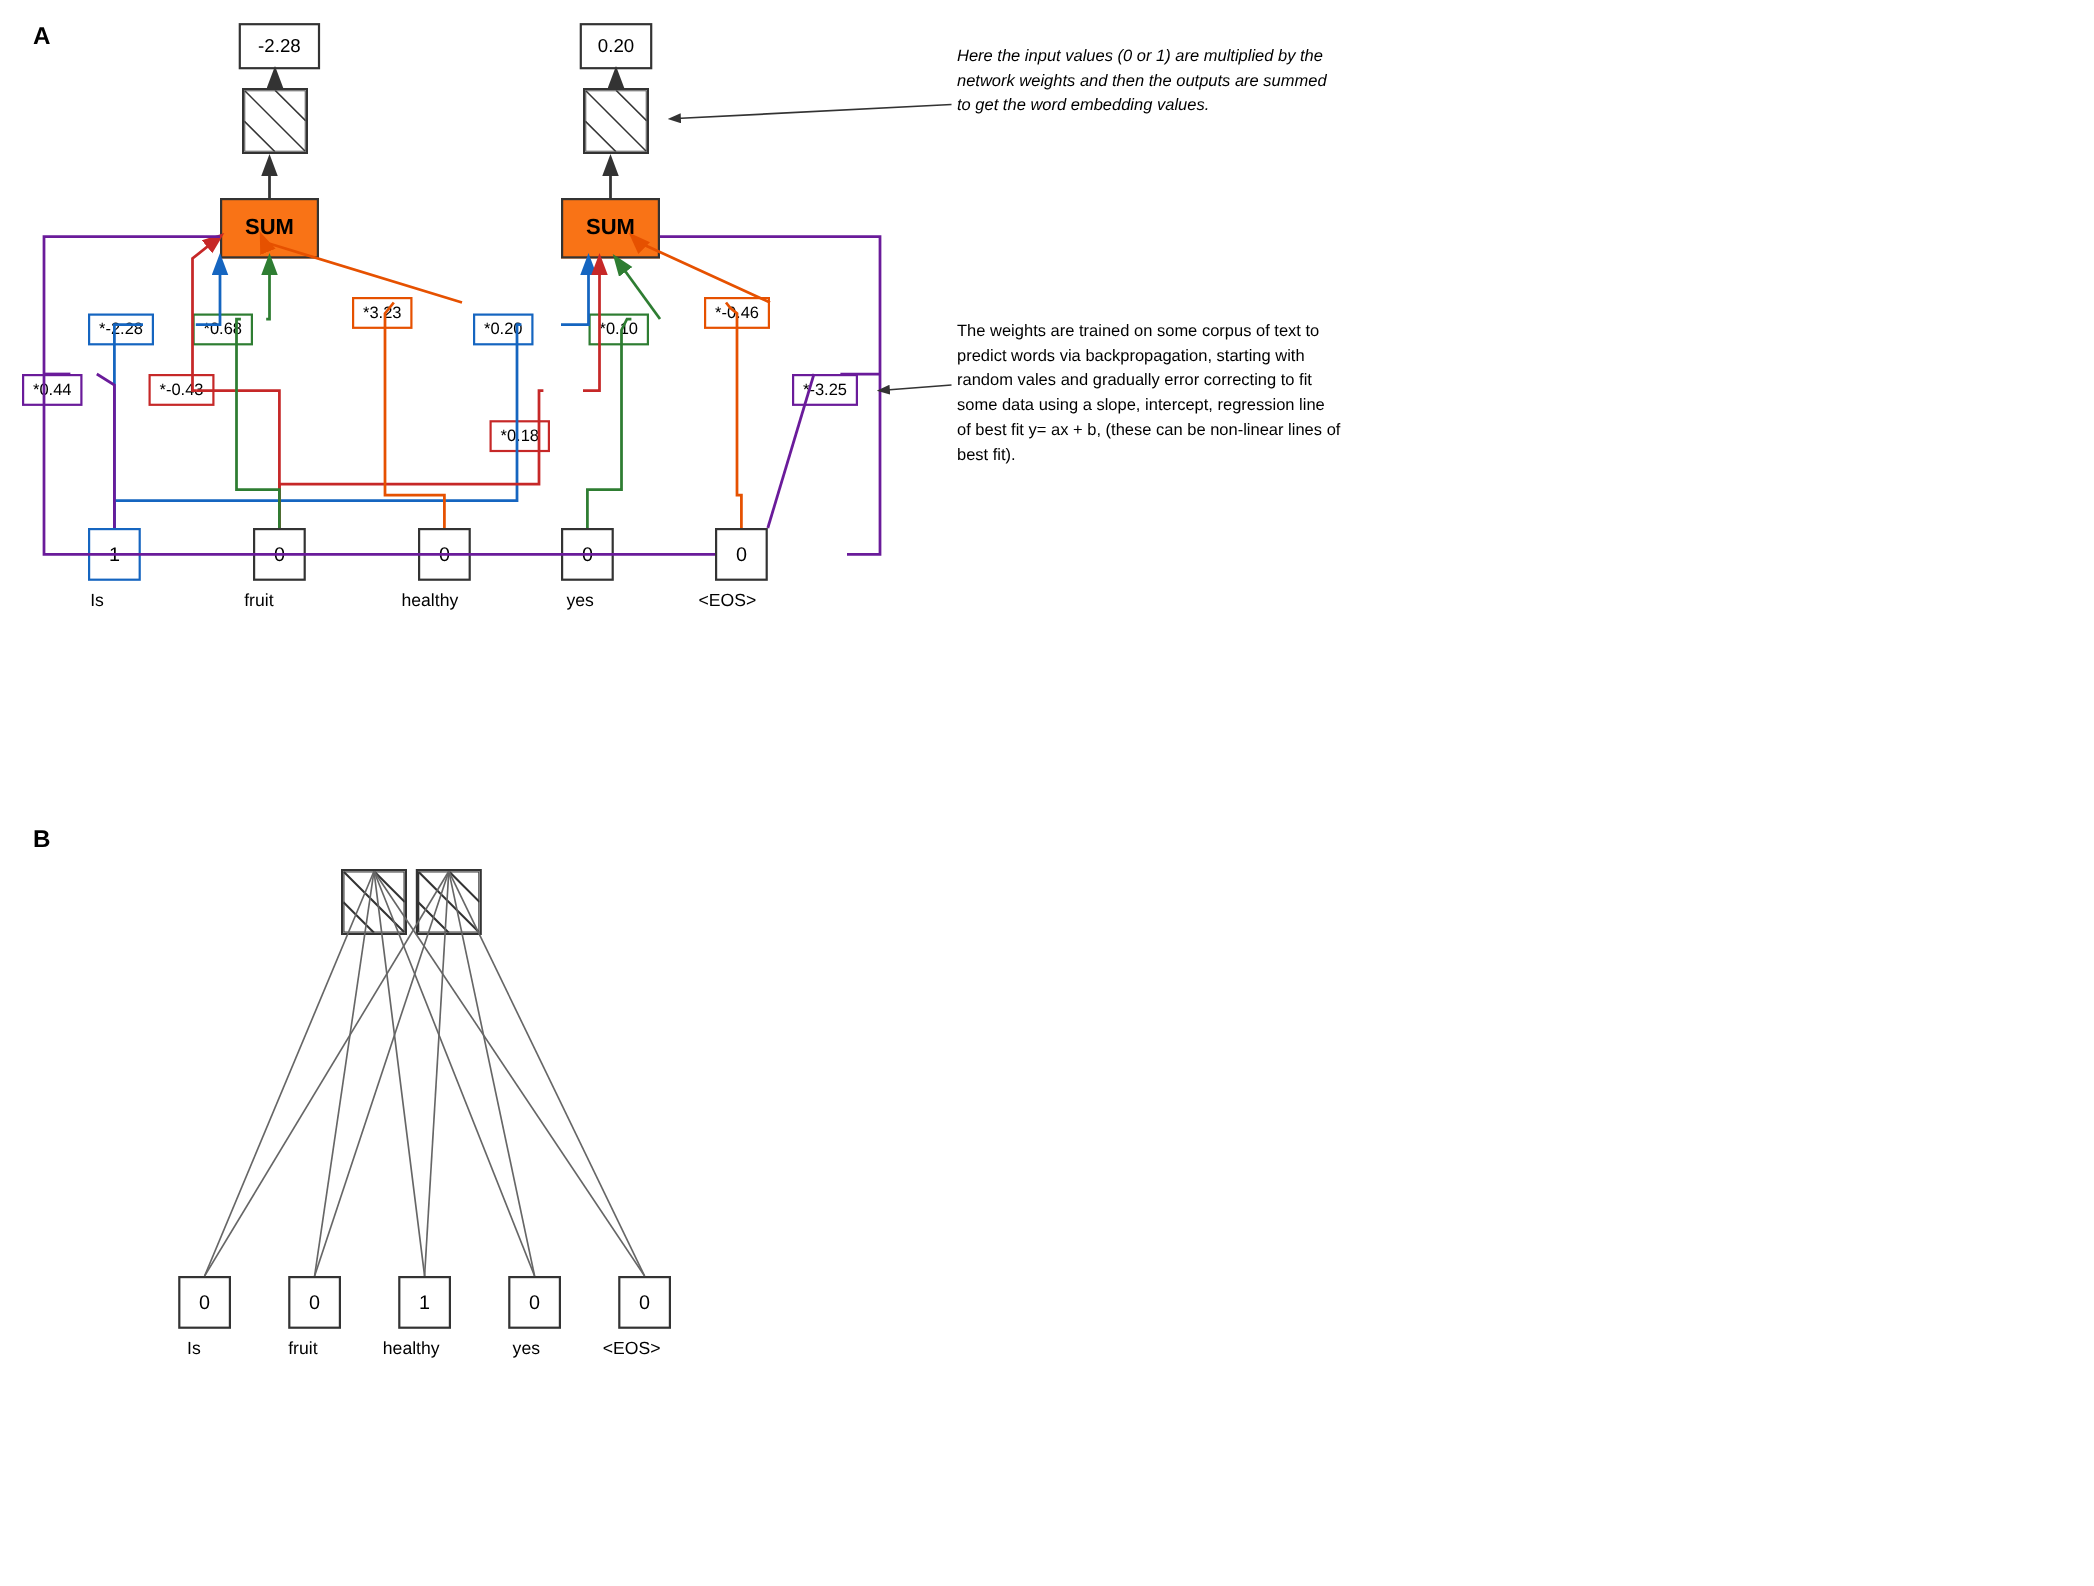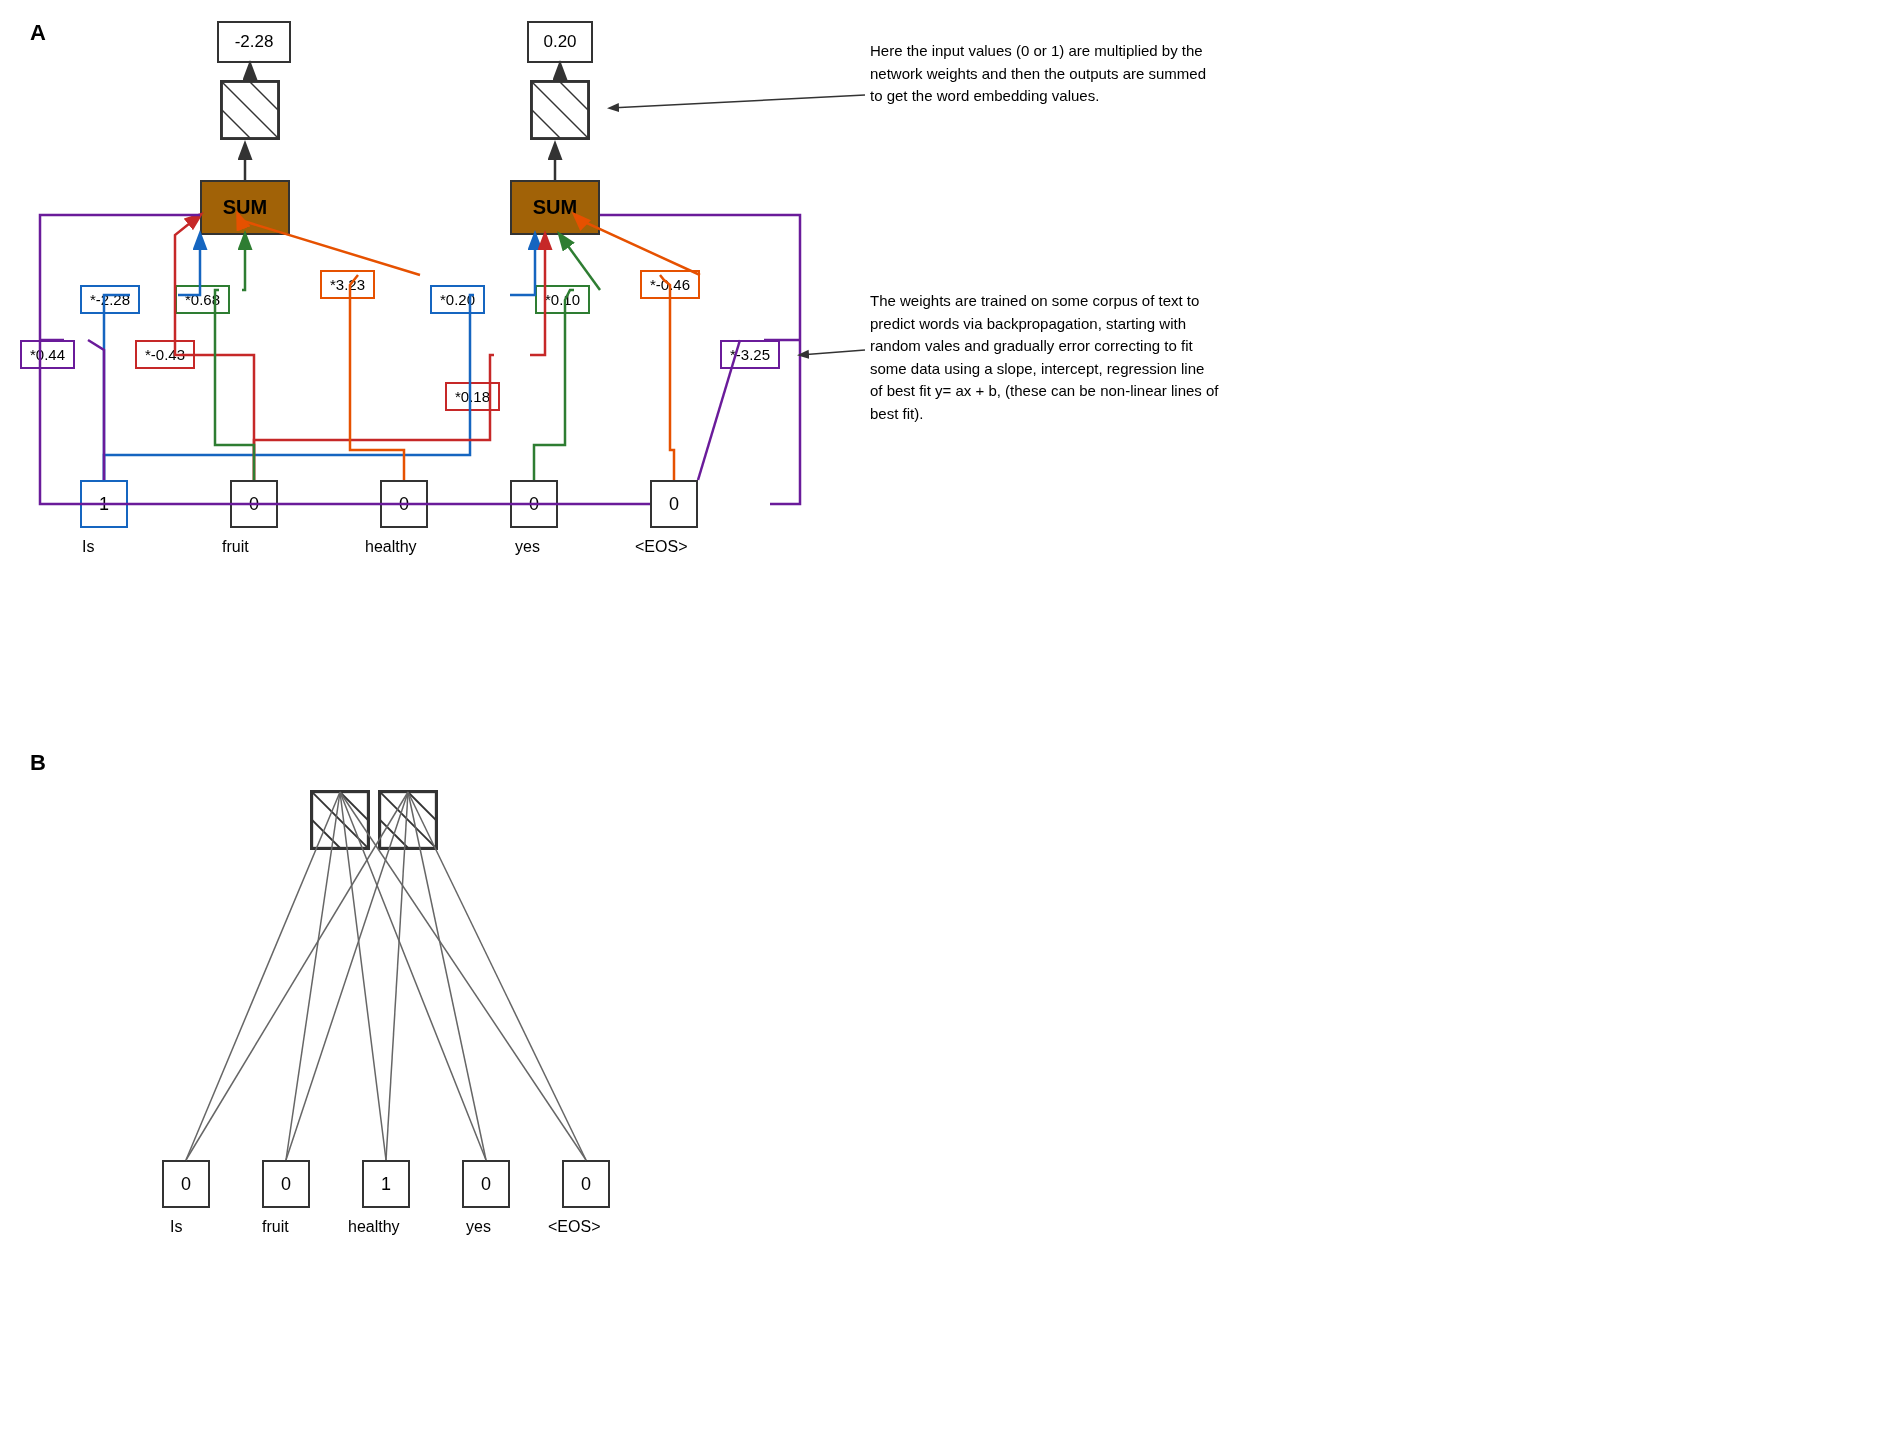--- a/index.html
+++ b/index.html
@@ -13,21 +13,21 @@
     }
     .section-label {
       font-size: 22px;
       font-weight: bold;
       position: absolute;
     }
     
     .box {
       position: absolute;
       border: 2px solid #333;
-      background: #a16207;
+      background: #f97316;
       display: flex;
       align-items: center;
       justify-content: center;
       font-size: 16px;
     }
     .sum-box {
       font-weight: bold;
       font-size: 20px;
     }
     
@@ -159,21 +159,21 @@
 <div class="input-box" style="left:510px; top:480px;">0</div>
 
 <div class="input-box" style="left:650px; top:480px;">0</div>
 
 <div class="input-label" style="left:82px; top:538px;">Is</div>
 <div class="input-label" style="left:222px; top:538px;">fruit</div>
 <div class="input-label" style="left:365px; top:538px;">healthy</div>
 <div class="input-label" style="left:515px; top:538px;">yes</div>
 <div class="input-label" style="left:635px; top:538px;">&lt;EOS&gt;</div>
 
-<div class="annotation" style="left:870px; top:40px;">Here the input values (0 or 1) are multiplied by the network weights and then the outputs are summed to get the word embedding values.</div>
+<div class="annotation" style="left:870px; top:40px;font-style:italic;">Here the input values (0 or 1) are multiplied by the network weights and then the outputs are summed to get the word embedding values.</div>
 <div class="annotation" style="left:870px; top:290px;">The weights are trained on some corpus of text to predict words via backpropagation, starting with random vales and gradually error correcting to fit some data using a slope, intercept, regression line of best fit y= ax  + b, (these can be non-linear lines of best fit).</div>
 
 <div class="section-label" style="left:30px; top:750px;">B</div>
 
 <div class="hatch-box" style="left:310px; top:790px;">
   <svg viewBox="0 0 60 60" xmlns="http://www.w3.org/2000/svg">
     <rect width="60" height="60" fill="white" stroke="#333" stroke-width="2.5"></rect>
     <line x1="0" y1="0" x2="60" y2="60" stroke="#333" stroke-width="2"></line>
     <line x1="30" y1="0" x2="60" y2="30" stroke="#333" stroke-width="2"></line>
     <line x1="0" y1="30" x2="30" y2="60" stroke="#333" stroke-width="2"></line>

